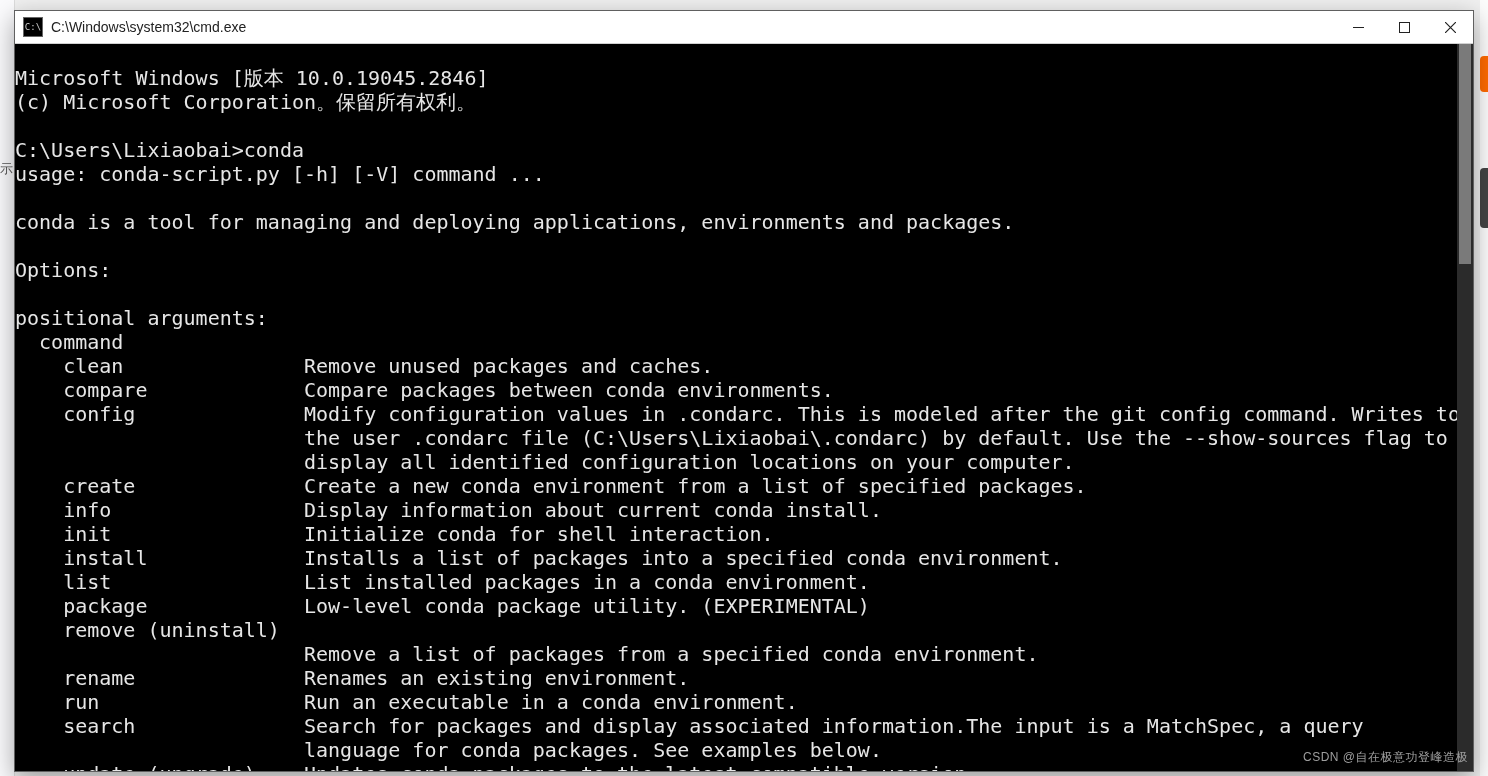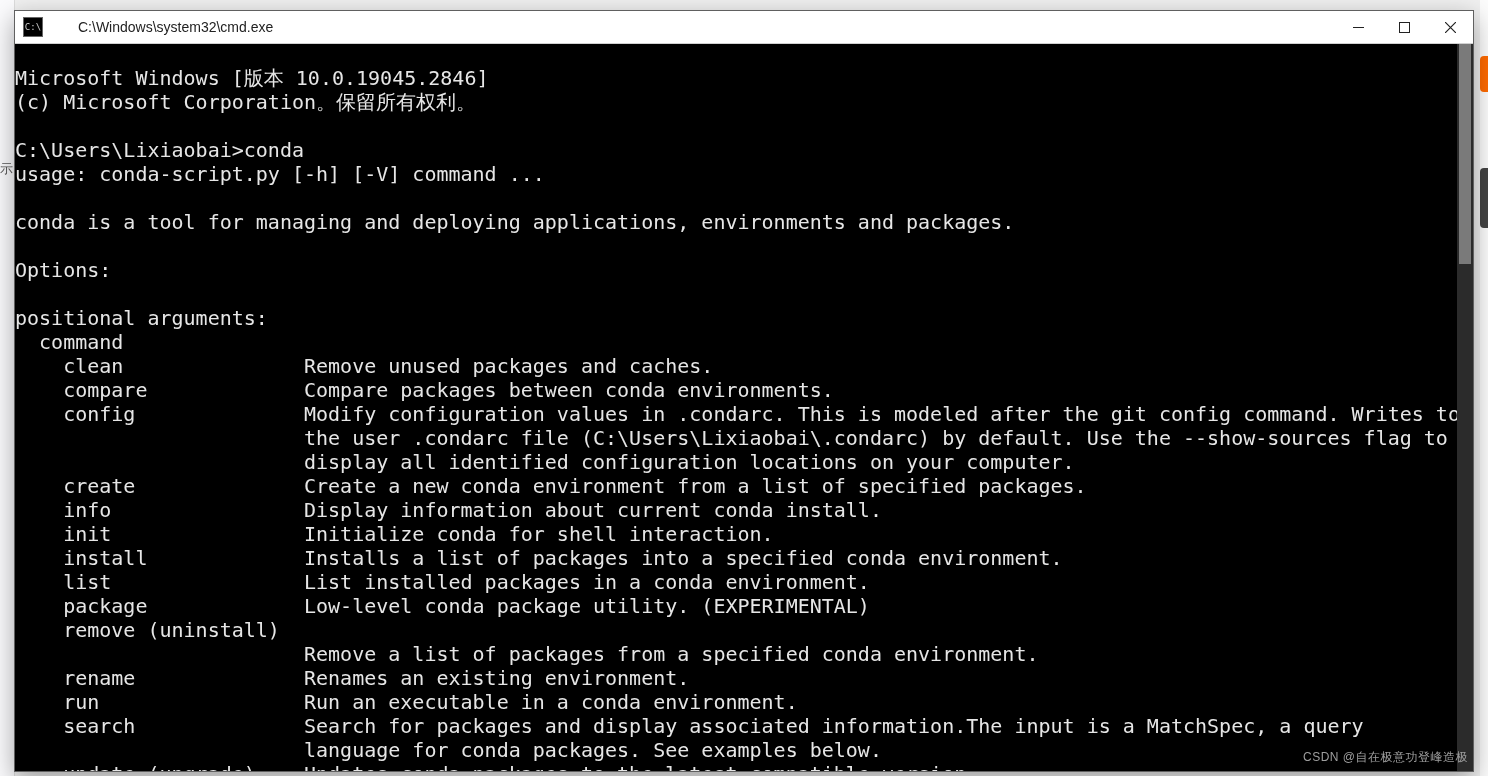--- a/index.html
+++ b/index.html
@@ -56,21 +56,21 @@
   }
   .titlebar .icon {
     width: 18px; height: 18px; margin: 0 8px 0 8px;
     background: #000;
     border:1px solid #666;
     display:flex; align-items:center; justify-content:center;
     color:#ccc; font: 9px/1 monospace;
   }
   .titlebar .title {
     flex: 0 0 auto;
-    font-size: 14px; color: #222; margin-left: 27px;
+    font-size: 14px; color: #222;
   }
   .titlebar .spacer { flex:1; }
   .win-btn {
     width: 46px; height: 32px;
     display:flex; align-items:center; justify-content:center;
     color:#222;
   }
   .win-btn svg { width:11px; height:11px; }
 
   .term-wrap {

